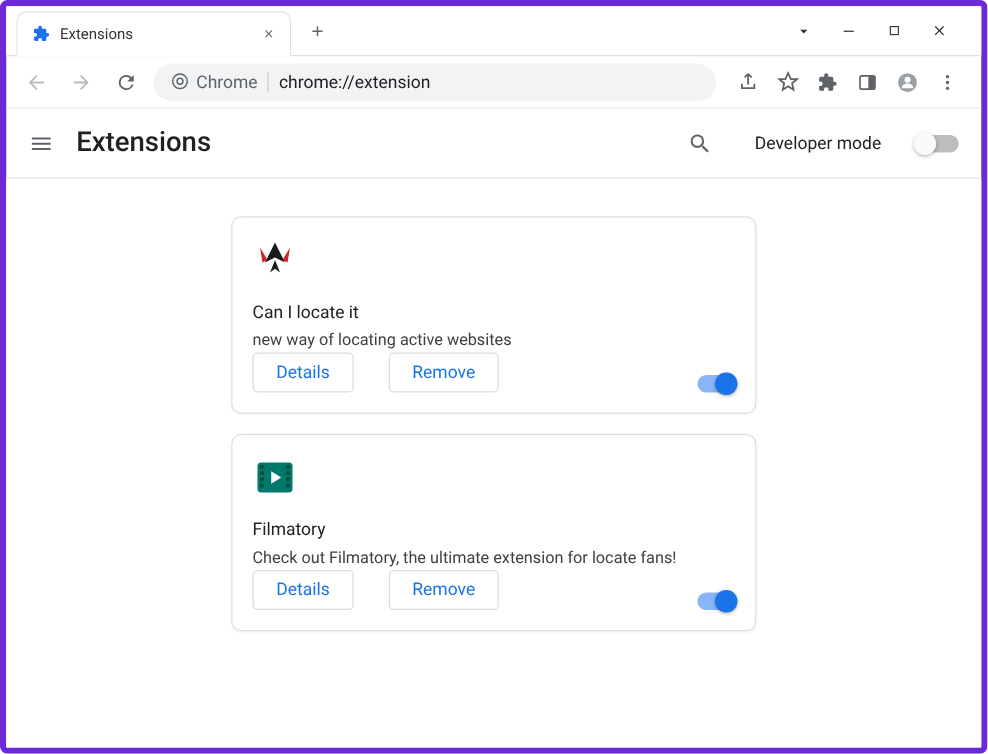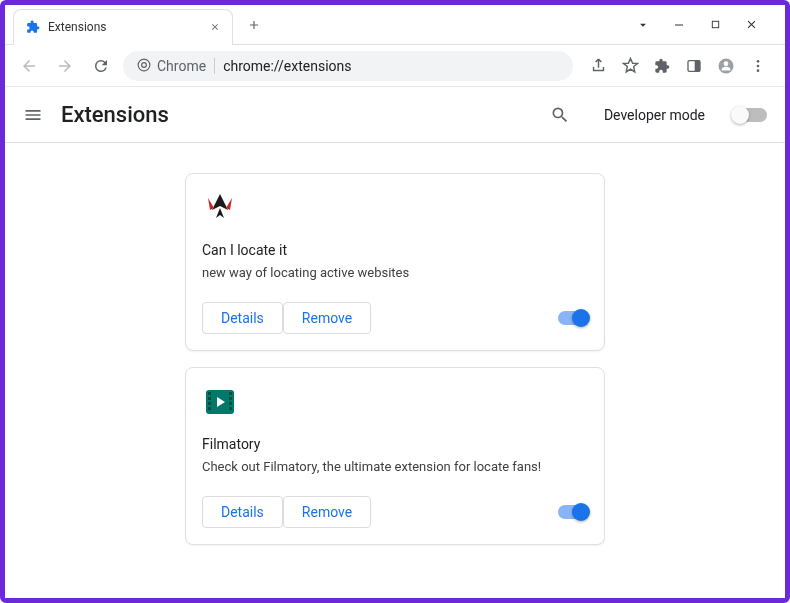--- a/index.html
+++ b/index.html
@@ -112,21 +112,21 @@
   box-shadow: 0 1px 2px rgba(0,0,0,0.05);
   padding: 16px;
 }
 .card-top { display:flex; gap: 16px; min-height: 80px; flex-direction: column; }
 .ext-icon {
   width: 36px; height: 36px; border-radius: 4px; display:flex; align-items:center; justify-content:center;
   flex-shrink: 0;
 }
 .ext-name { font-size: 14px; color:#202124; margin-bottom: 6px; }
 .ext-desc { font-size: 13px; color:#404040; line-height: 1.4; }
-.card-bottom { display:flex; align-items:center; gap: 0; margin-top: 20px; }
+.card-bottom { display:flex; align-items:flex-end; gap: 28px; margin-top: 0; }
 .card-btn {
   border: 1px solid #dadce0;
   background:#fff;
   color:#1a73e8;
   font-size: 14px;
   padding: 7px 18px;
   border-radius: 4px;
   cursor:pointer;
   font-family: inherit;
 }
@@ -205,21 +205,21 @@
         </svg>
     </div>
     <div class="omnibox">
       <span class="prefix">
         <svg width="14" height="14" viewBox="0 0 24 24">
             <circle cx="12" cy="12" r="10" fill="none" stroke="#5f6368" stroke-width="2"></circle>
             <circle cx="12" cy="12" r="4" fill="none" stroke="#5f6368" stroke-width="2"></circle>
           </svg>
         <span>Chrome</span>
       </span>
-      <span class="path">chrome://extensions</span>
+      <span class="path">chrome://extension</span>
     </div>
     <div class="right-icons">
       <span class="icn">
         <svg width="17" height="17" viewBox="0 0 24 24">
             <path fill="none" stroke="#5f6368" stroke-width="2" d="M12 3v12m0-12l-4 4m4-4l4 4M5 14v5h14v-5"></path>
           </svg>
       </span>
       <span class="icn">
         <svg width="17" height="17" viewBox="0 0 24 24">
             <path fill="none" stroke="#5f6368" stroke-width="2" d="M12 2l3 7h7l-5.5 4.5L18 21l-6-4-6 4 1.5-7.5L2 9h7z"></path>

